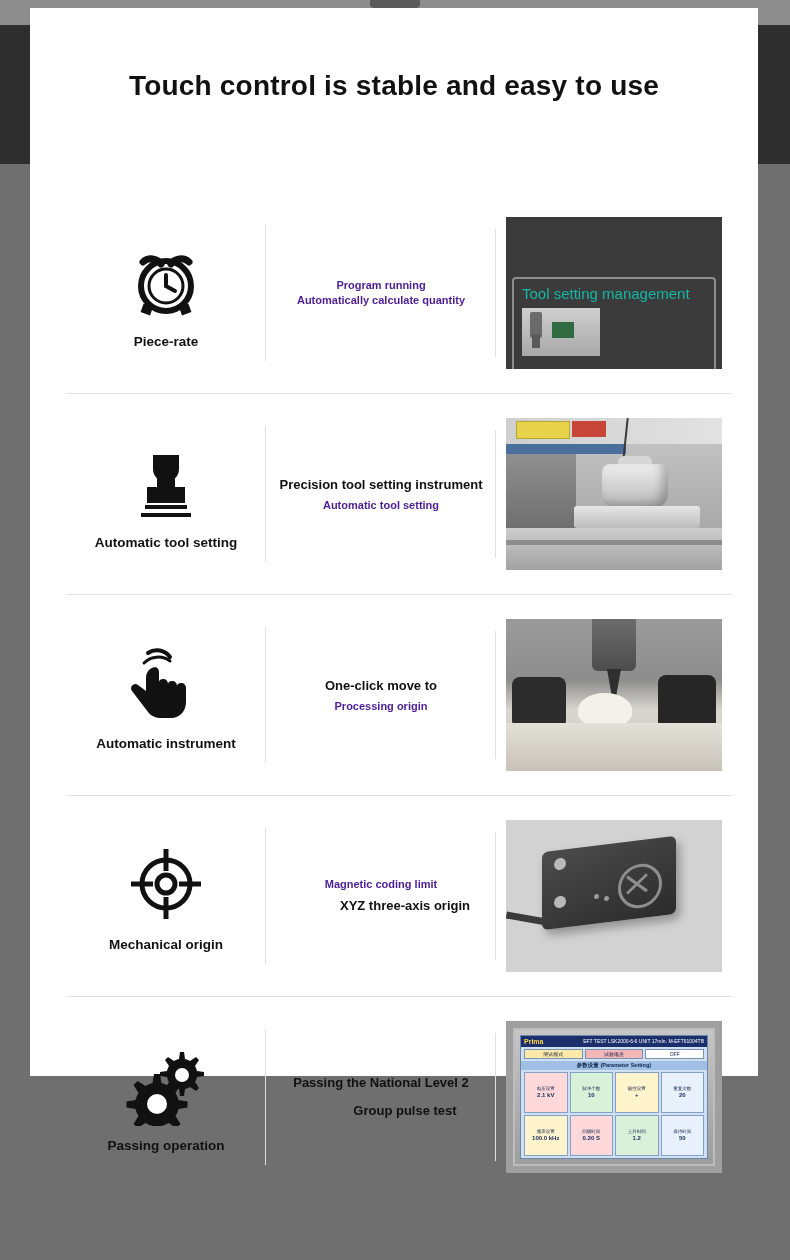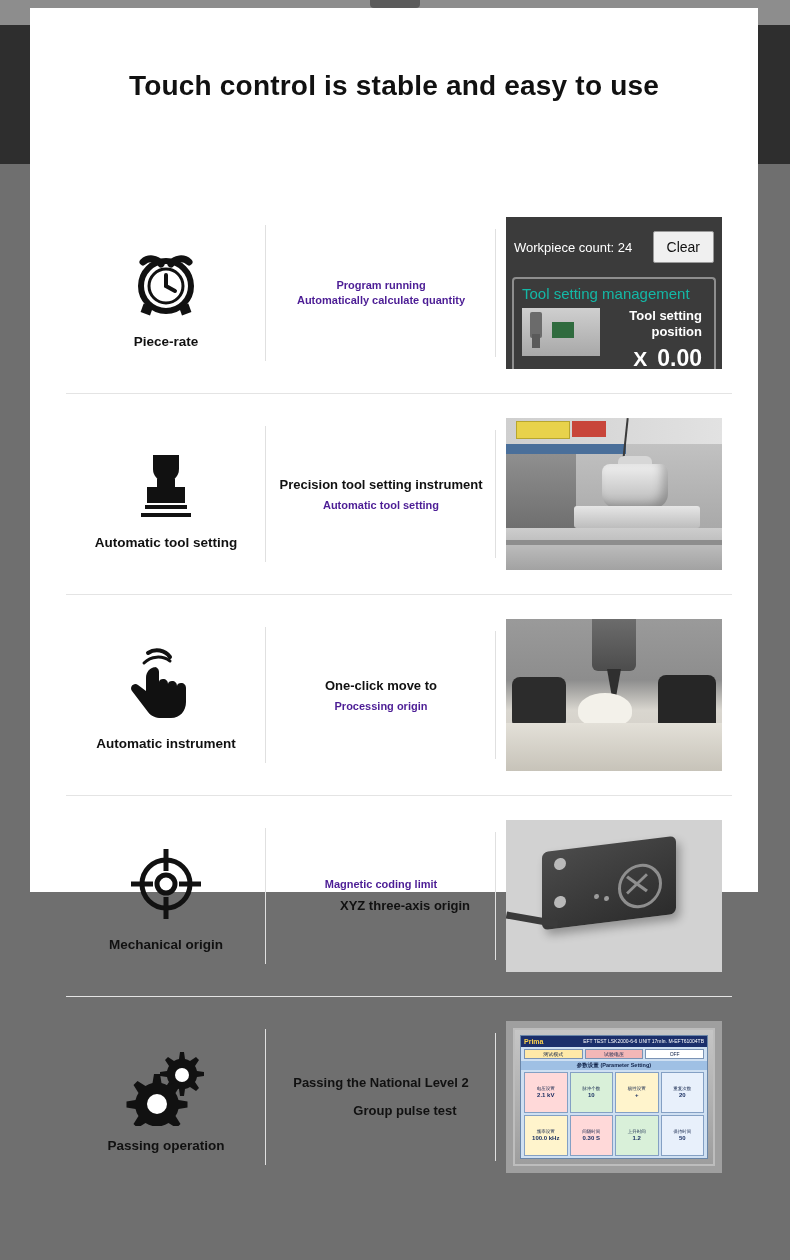--- a/index.html
+++ b/index.html
@@ -26,21 +26,21 @@
     width: 50px;
     height: 8px;
     background: #5b5b5b;
     border-radius: 0 0 4px 4px;
   }
   .sheet {
     position: absolute;
     left: 30px;
     top: 8px;
     width: 728px;
-    height: 884px;
+    height: 1068px;
     background: #ffffff;
   }
   .page-title {
     position: absolute;
     left: 0;
     top: 62px;
     width: 728px;
     text-align: center;
     font-size: 28px;
     font-weight: bold;
@@ -484,38 +484,26 @@
         <div class="divider-right"></div>
       </div>
       <div class="col-text">
         <div class="t-big">Program running</div>
         <div class="t-big">Automatically calculate quantity</div>
         <div class="divider-right"></div>
       </div>
       <div class="col-media">
         <div class="media">
           <div class="ui-screen">
-            <div class="ui-topbar">
-              <div class="ui-count">Workpiece count: 24</div>
-              <div class="ui-clear-btn">Clear</div>
-            </div>
             <div class="ui-panel">
               <div class="ui-panel-title">Tool setting management</div>
               <div class="ui-panel-body">
                 <div class="ui-tool-img">
                   <div class="bit"></div>
                   <div class="plate"></div>
-                </div>
-                <div class="ui-tool-right">
-                  <div class="lbl">Tool setting</div>
-                  <div class="lbl">position</div>
-                  <div class="ui-coord">
-                    <span class="ax">X</span>
-                    <span class="val">0.00</span>
-                  </div>
                 </div>
               </div>
             </div>
           </div>
         </div>
       </div>
     </div>
 
     <div class="row">
       <div class="col-icon">

